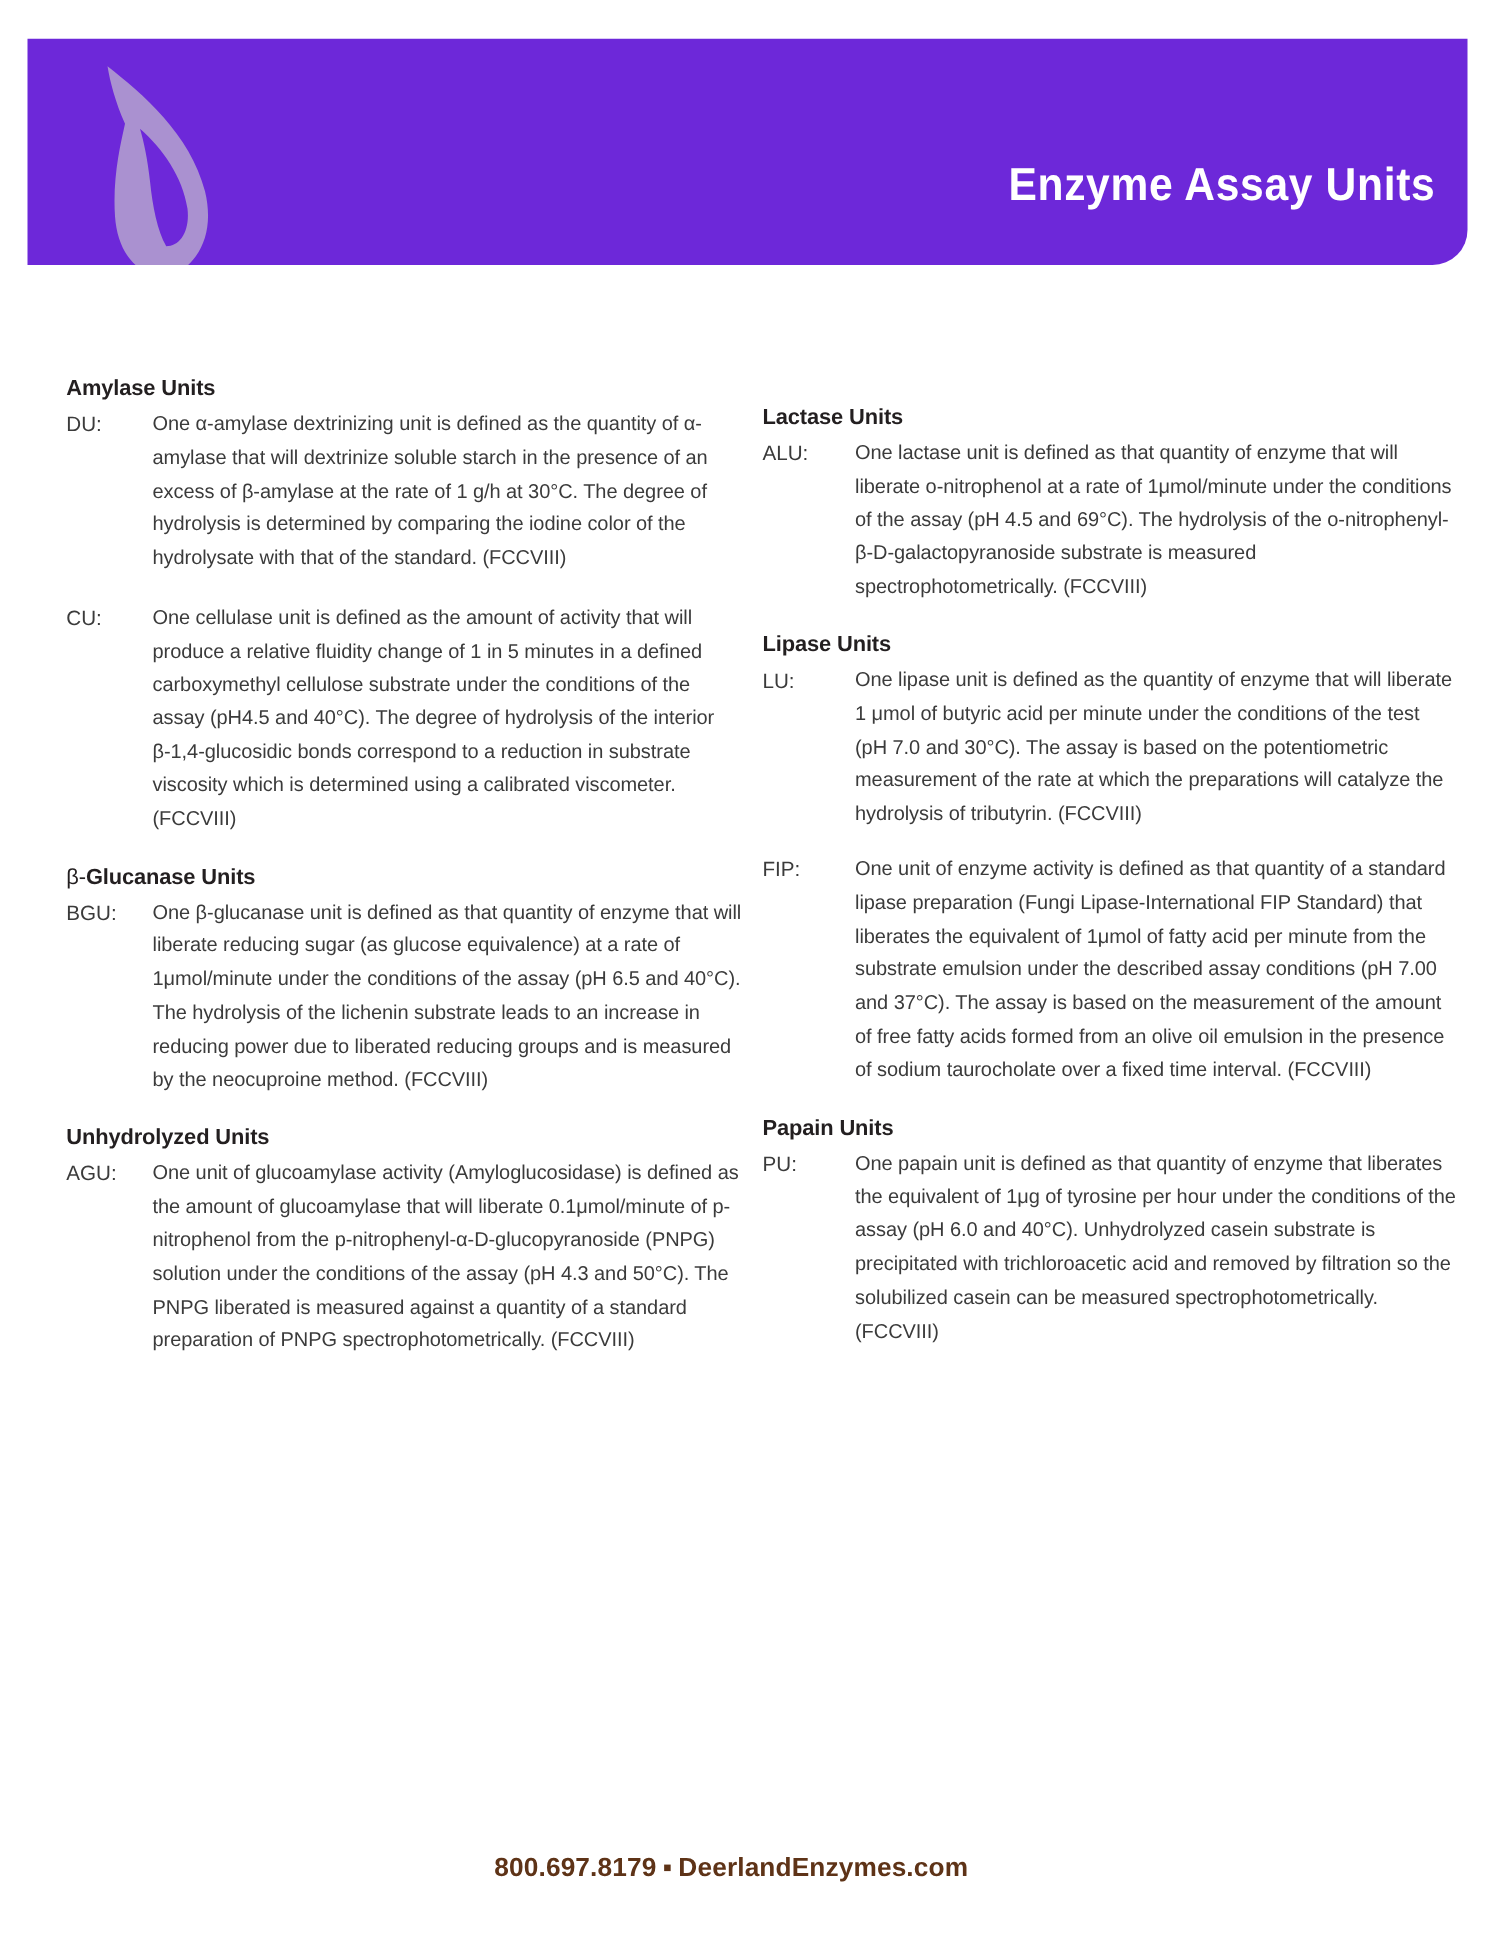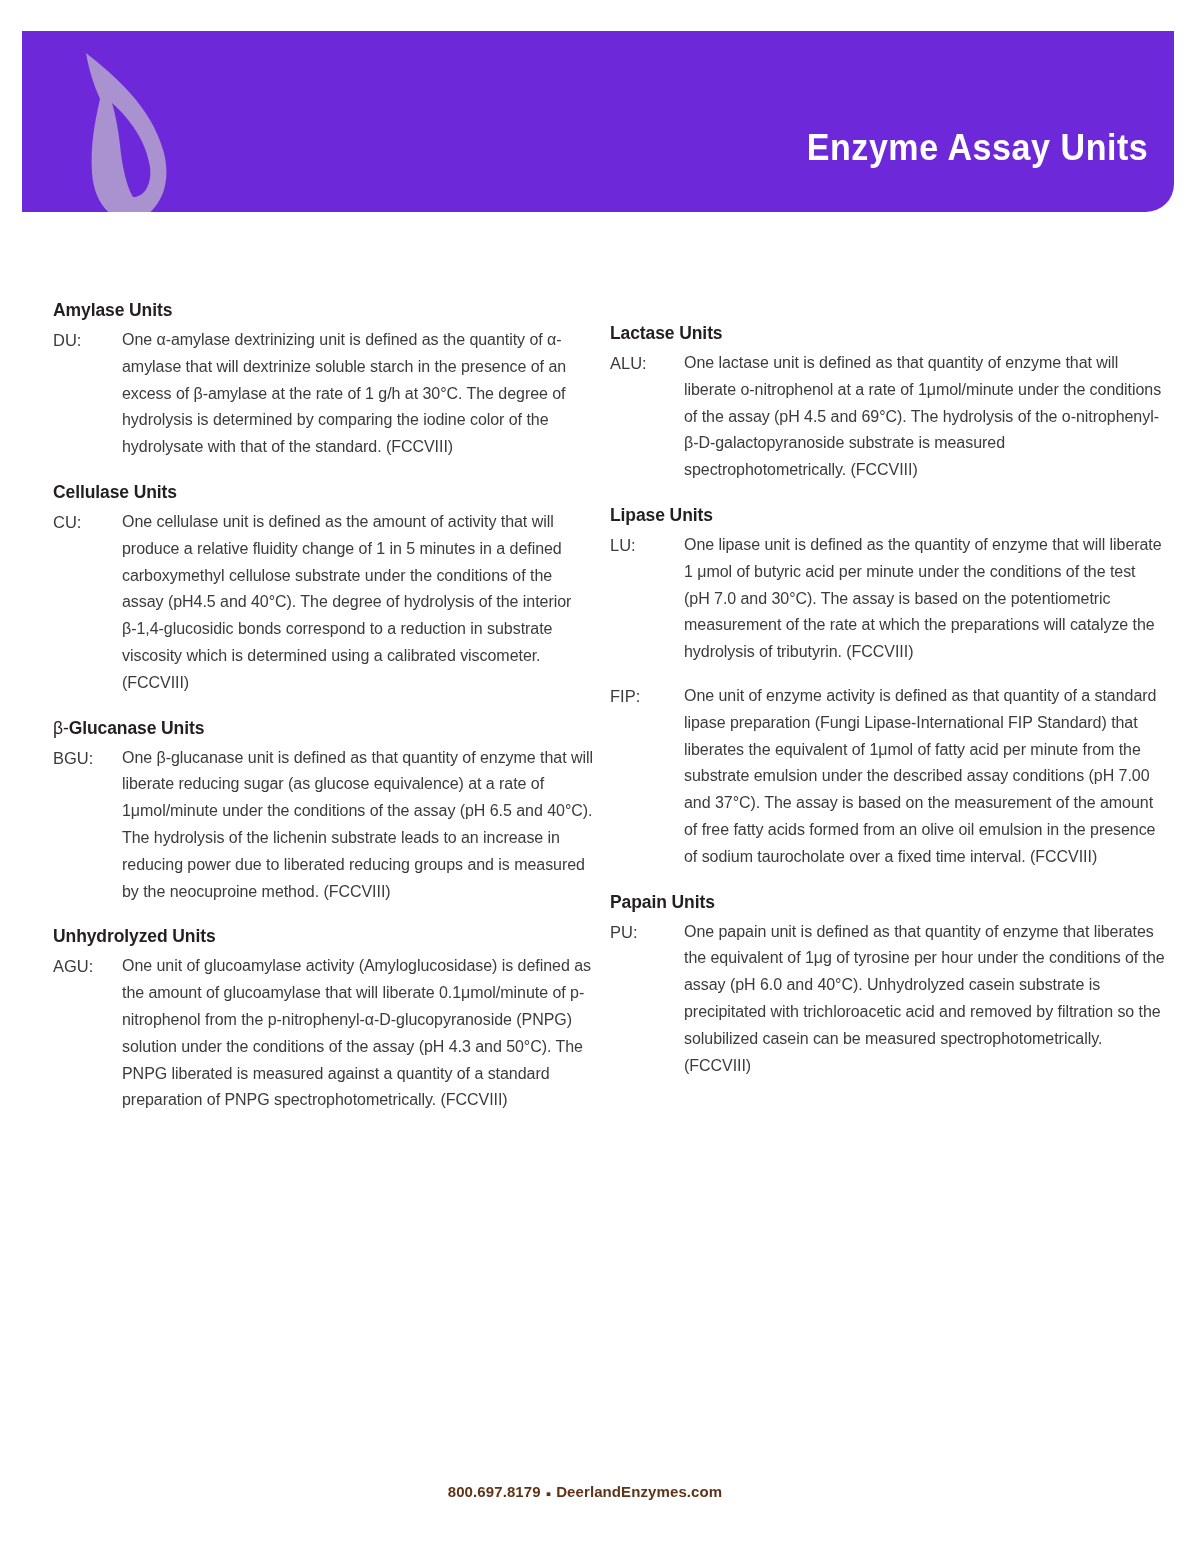--- a/index.html
+++ b/index.html
@@ -103,21 +103,21 @@
   }
 
   
   .footer {
     position: absolute;
     left: 0;
     top: 1483px;
     width: 1170px;
     text-align: center;
     color: #5e3317;
-    font-size: 15px;
+    font-size: 21px;
     font-weight: bold;
     letter-spacing: 0.1px;
   }
   .footer .sep {
     display: inline-block;
     margin: 0 5px;
     vertical-align: middle;
   }
 </style>
 </head>
@@ -140,21 +140,20 @@
 
     <div class="section">
       <div class="section-heading">Amylase Units</div>
       <div class="entry">
         <div class="entry-label">DU:</div>
         <div class="entry-text">One α-amylase dextrinizing unit is defined as the quantity of α-amylase that will dextrinize soluble starch in the presence of an excess of β-amylase at the rate of 1 g/h at 30°C. The degree of hydrolysis is determined by comparing the iodine color of the hydrolysate with that of the standard. (FCCVIII)</div>
       </div>
     </div>
 
     <div class="section">
-      <div class="section-heading">Cellulase Units</div>
       <div class="entry">
         <div class="entry-label">CU:</div>
         <div class="entry-text">One cellulase unit is defined as the amount of activity that will produce a relative fluidity change of 1 in 5 minutes in a defined carboxymethyl cellulose substrate under the conditions of the assay (pH4.5 and 40°C). The degree of hydrolysis of the interior β-1,4-glucosidic bonds correspond to a reduction in substrate viscosity which is determined using a calibrated viscometer. (FCCVIII)</div>
       </div>
     </div>
 
     <div class="section">
       <div class="section-heading"><span class="beta-prefix">β-</span><span>Glucanase Units</span></div>
       <div class="entry">
         <div class="entry-label">BGU:</div>

